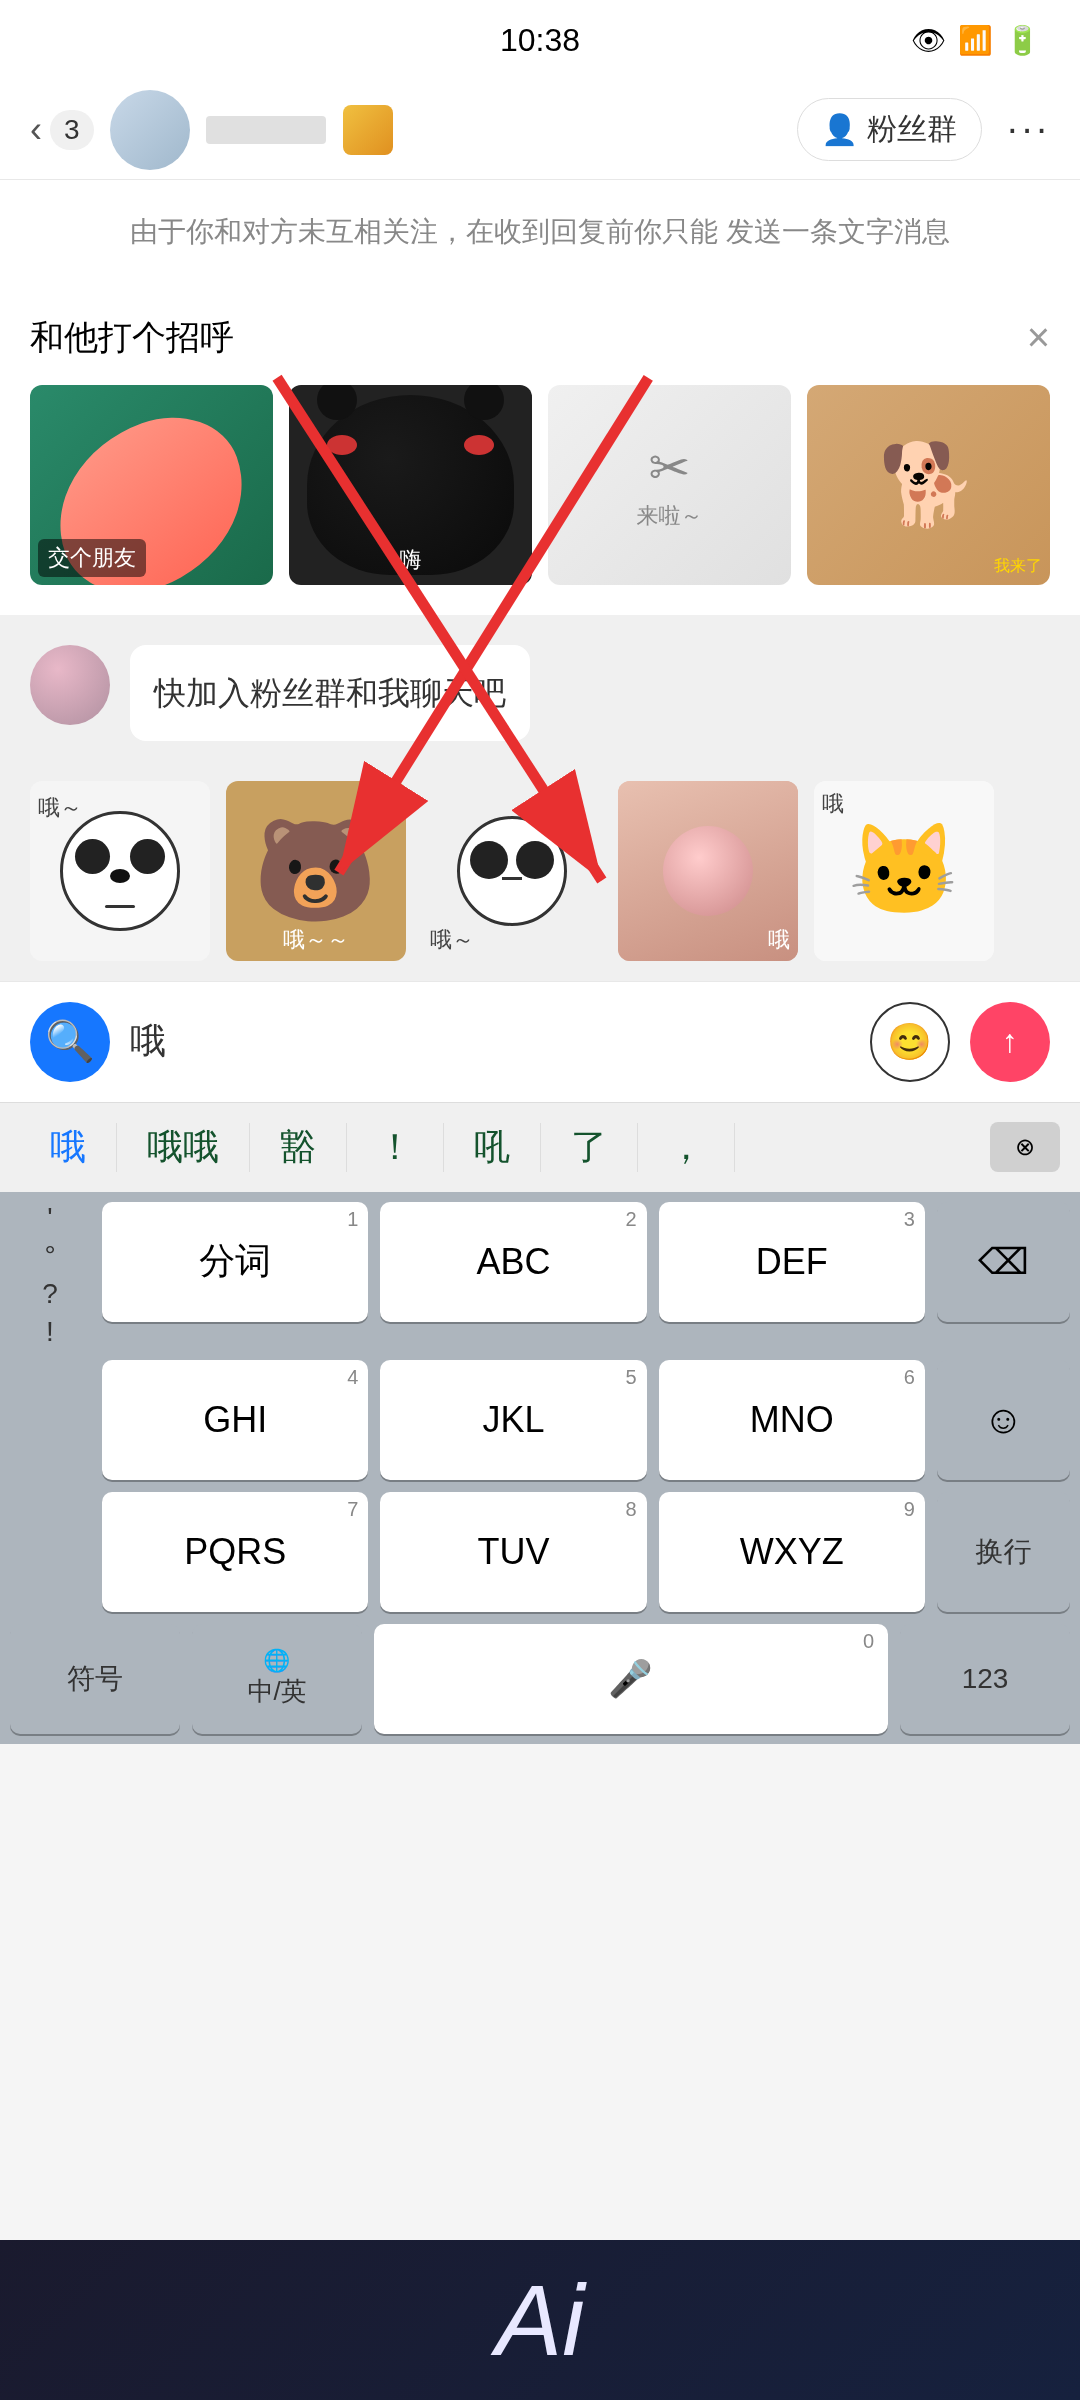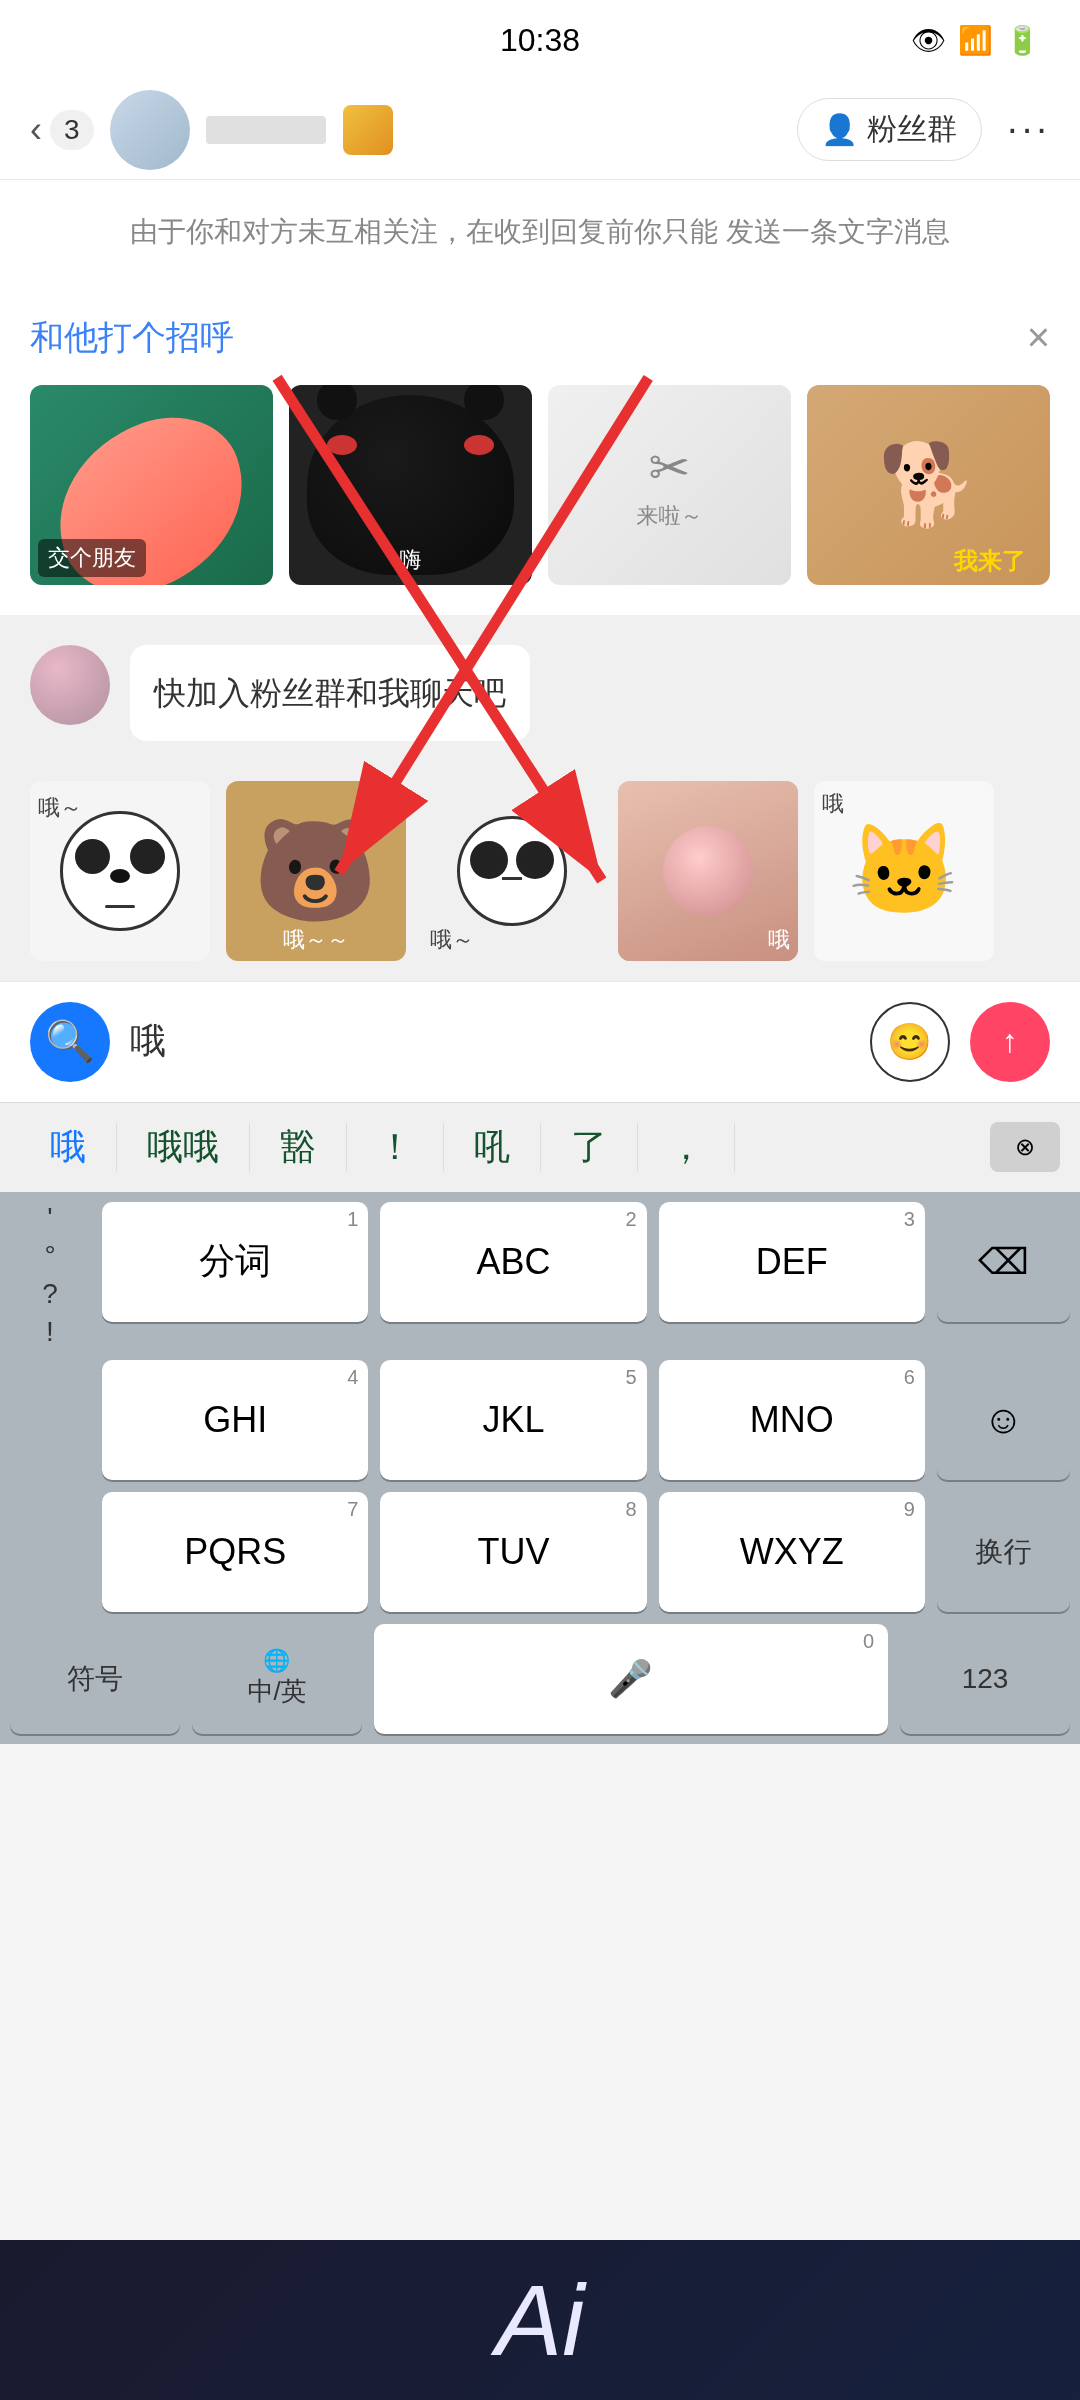--- a/index.html
+++ b/index.html
@@ -130,21 +130,21 @@
       padding: 30px 30px 10px 30px;
     }
     .greeting-header {
       display: flex;
       justify-content: space-between;
       align-items: center;
       margin-bottom: 24px;
     }
     .greeting-title {
       font-size: 34px;
-      color: #3b82f6;
+      color: #000000;
       font-weight: 500;
     }
     .greeting-close {
       font-size: 40px;
       color: #999;
       cursor: pointer;
     }
 
     
     .sticker-row {
@@ -242,24 +242,24 @@
       display: flex;
       align-items: center;
       justify-content: center;
     }
     .sticker-4-dog {
       font-size: 80px;
     }
     .sticker-4-label {
       position: absolute;
       bottom: 8px;
-      right: 24px;
+      right: 8px;
       color: #ffd700;
-      font-size: 24px;
-      font-weight: bold;
+      font-size: 16px;
+      font-weight: normal;
     }
 
     
     .message-section {
       background: #f0f0f0;
       padding: 30px;
     }
     .message-bubble-wrapper {
       display: flex;
       align-items: flex-start;

